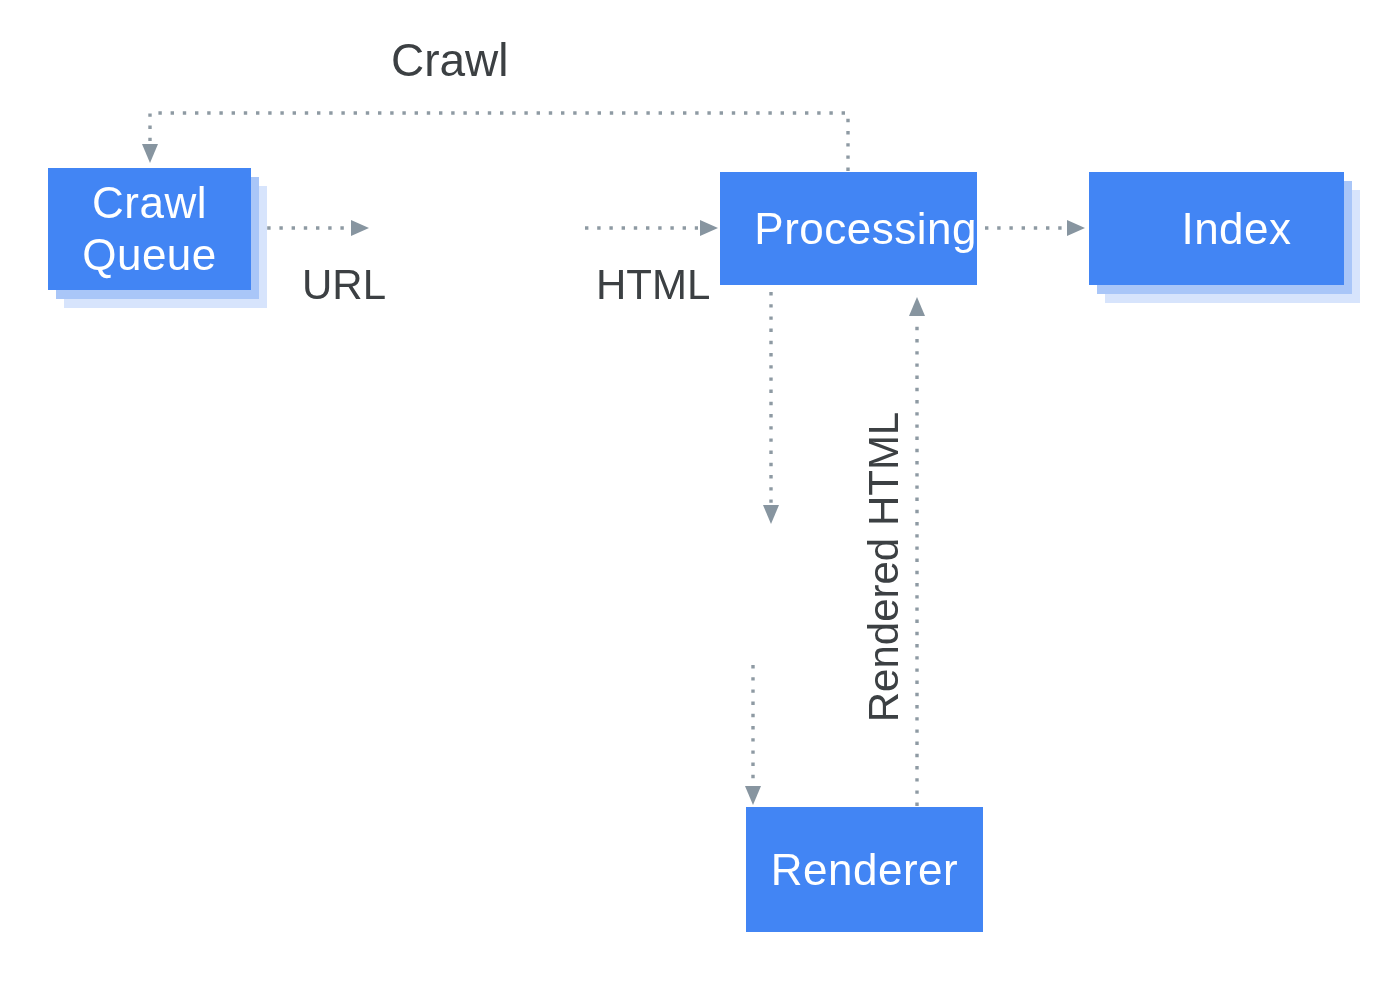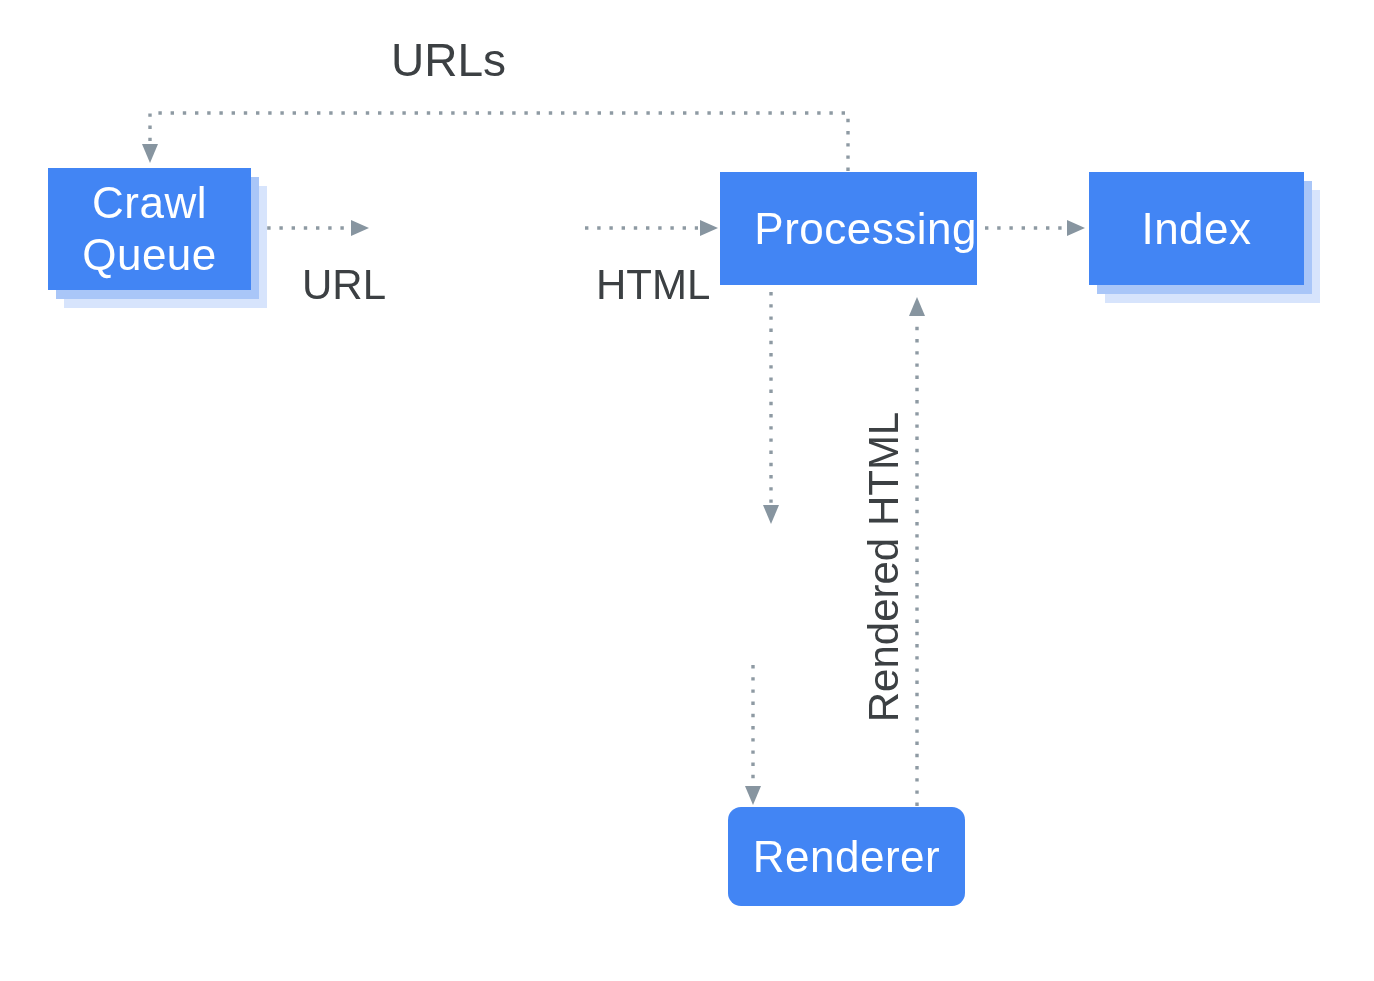--- a/index.html
+++ b/index.html
@@ -44,23 +44,23 @@
     font-size: 44px;
     line-height: 1.18;
     letter-spacing: 0.5px;
   }
   .node.shadowed {
     box-shadow: 8px 9px 0 0 #a9c6f8, 16px 18px 0 0 #d7e4fc;
   }
   .node-crawl-queue { left: 48px;   top: 168px; width: 203px; height: 122px; }
   .node-crawler     { left: 371px;  top: 170px; width: 207px; height: 117px; }
   .node-processing  { left: 720px;  top: 172px; width: 257px; height: 113px; justify-content: flex-end; }
-  .node-index       { left: 1089px; top: 172px; width: 215px; height: 113px; }
+  .node-index       { left: 1089px; top: 172px; width: 215px; height: 113px; padding-left: 40px; }
   .node-render-queue{ left: 637px;  top: 527px; width: 198px; height: 131px; }
-  .node-renderer    { left: 728px;  top: 807px; width: 237px; height: 99px; border-radius: 13px; }
+  .node-renderer    { left: 746px;  top: 807px; width: 237px; height: 125px; }
 
   .edge-label {
     position: absolute;
     color: #3c4043;
     font-size: 42px;
     white-space: nowrap;
   }
   .label-urls { left: 391px; top: 33px; font-size: 46px; }
   .label-url  { left: 275px; top: 261px; margin-left: 27px; }
   .label-html { left: 596px; top: 261px; }
@@ -110,21 +110,21 @@
 
   <div class="node shadowed node-index">
     <span>Index</span>
   </div>
 
 
   <div class="node node-renderer">
     <span>Renderer</span>
   </div>
 
-  <div class="edge-label label-urls">URLs</div>
+  <div class="edge-label label-urls">Crawl</div>
 
   <div class="edge-label label-url">URL</div>
 
   <div class="edge-label label-html">HTML</div>
 
   <div class="edge-label label-rendered-html">Rendered HTML</div>
 
 </div>
 
 </body></html>

